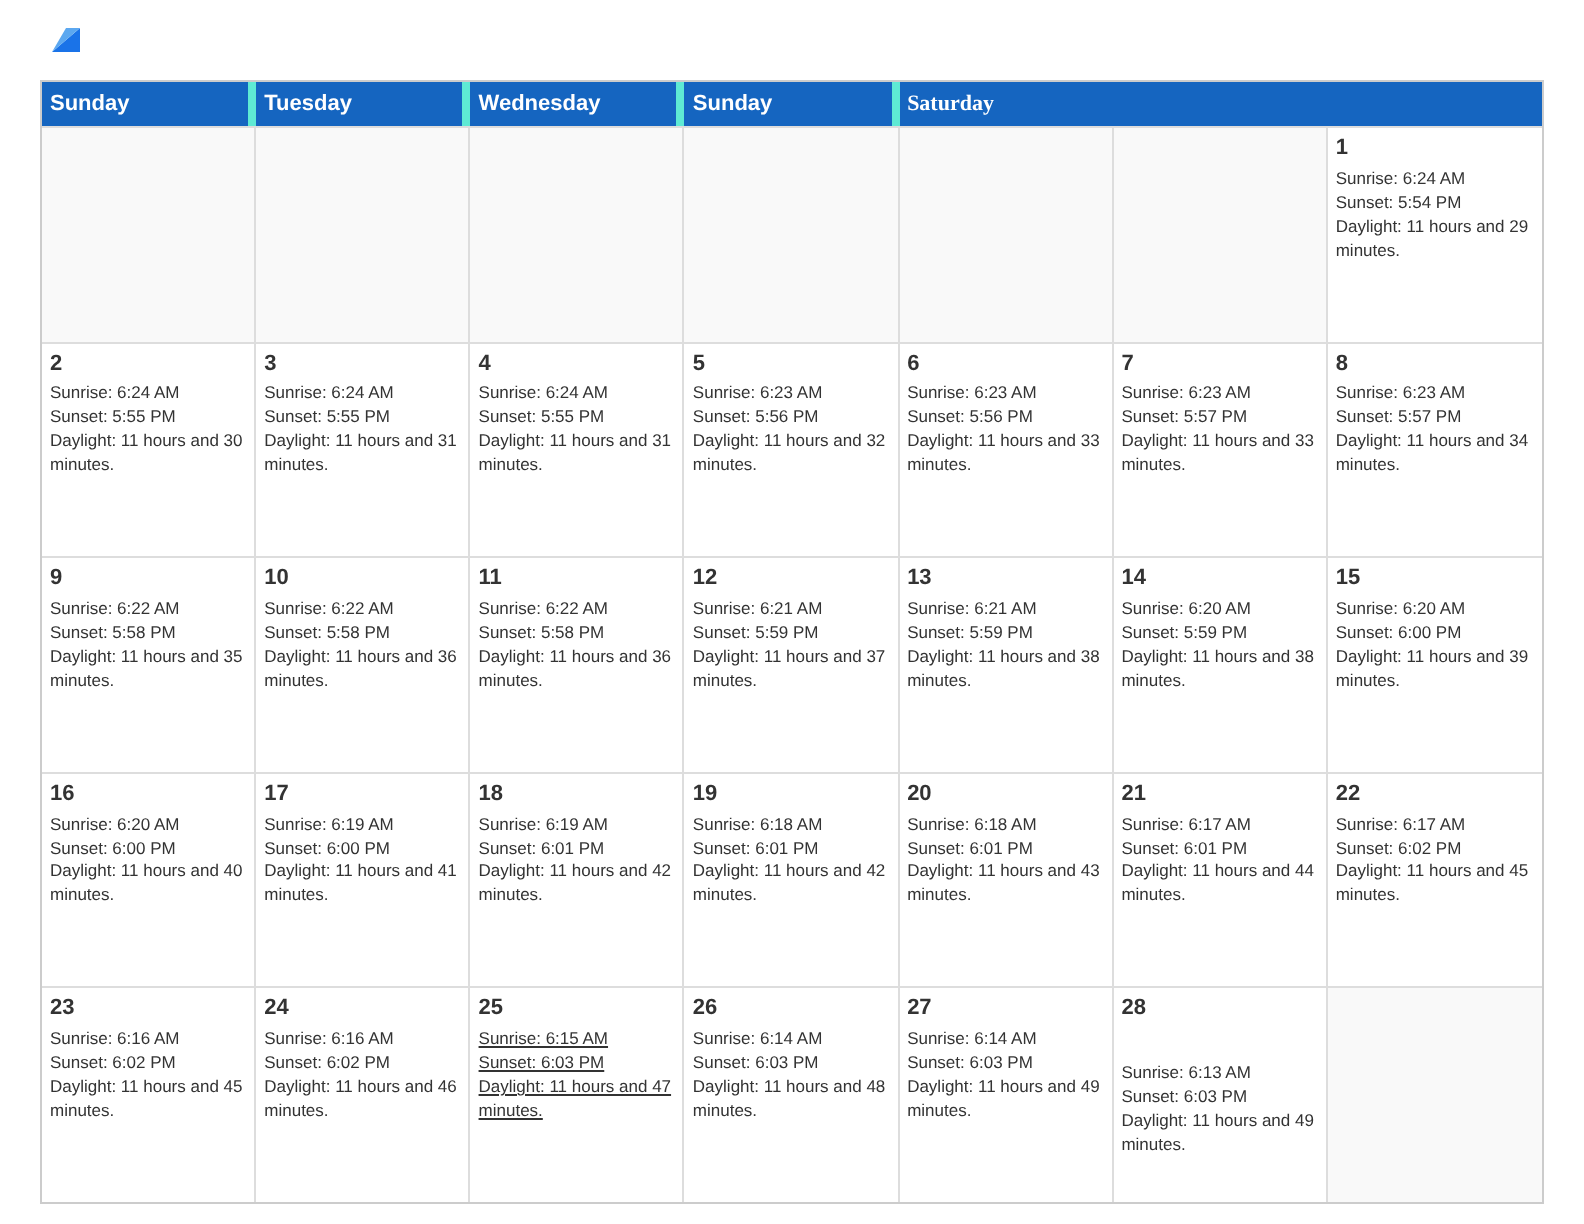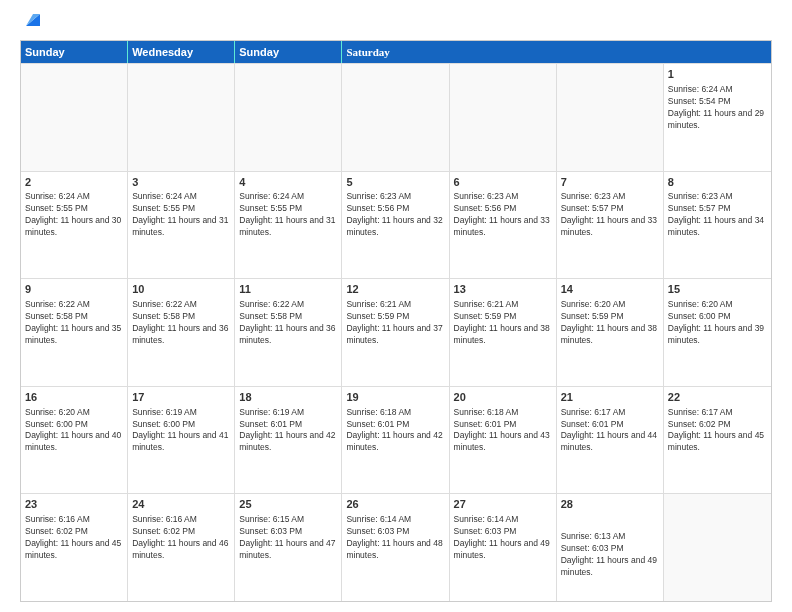--- a/index.html
+++ b/index.html
@@ -60,21 +60,21 @@
       display: grid;
       grid-template-columns: repeat(7, 1fr);
       background: #1565c0;
     }
     .cal-header-cell {
       color: #fff;
       font-size: 11px;
       font-weight: bold;
       padding: 5px 4px;
       text-align: left;
-      border-right: 1px solid #5eead4;
+      border-right: 4px solid #5eead4;
     }
     .cal-header-cell:last-child { border-right: none; font-family: Liberation Serif, serif; }
 
     .cal-body {
       flex: 1;
       display: flex;
       flex-direction: column;
     }
     .cal-week {
       flex: 1;
@@ -127,20 +127,21 @@
     </div>
     <div class="title-block">
       <div class="month-title"></div>
       <div class="location-title"></div>
     </div>
   </div>
 
   <div class="calendar">
     <div class="cal-header-row">
     <div class="cal-header-cell">Sunday</div>
+        <div class="cal-header-cell">Tuesday</div>
         <div class="cal-header-cell">Wednesday</div>
         <div class="cal-header-cell">Sunday</div>
         <div class="cal-header-cell">Saturday</div>
       </div>
     <div class="cal-body">
     <div class="cal-week">
           <div class="cal-cell empty"></div>
           <div class="cal-cell empty"></div>
           <div class="cal-cell empty"></div>
           <div class="cal-cell empty"></div>
@@ -293,21 +294,21 @@
 Daylight: 11 hours and 45 minutes.</div>
           </div>
           <div class="cal-cell">
             <span class="cal-day-num">24</span>
             <div class="cal-cell-text" style="white-space: pre-line;">Sunrise: 6:16 AM
 Sunset: 6:02 PM
 Daylight: 11 hours and 46 minutes.</div>
           </div>
           <div class="cal-cell">
             <span class="cal-day-num">25</span>
-            <div class="cal-cell-text" style="white-space: pre-line;">Sunrise: 6:15 AM
+            <div class="cal-cell-text" style="white-space: pre-line; text-decoration: underline;">Sunrise: 6:15 AM
 Sunset: 6:03 PM
 Daylight: 11 hours and 47 minutes.</div>
           </div>
           <div class="cal-cell">
             <span class="cal-day-num">26</span>
             <div class="cal-cell-text" style="white-space: pre-line;">Sunrise: 6:14 AM
 Sunset: 6:03 PM
 Daylight: 11 hours and 48 minutes.</div>
           </div>
           <div class="cal-cell">

